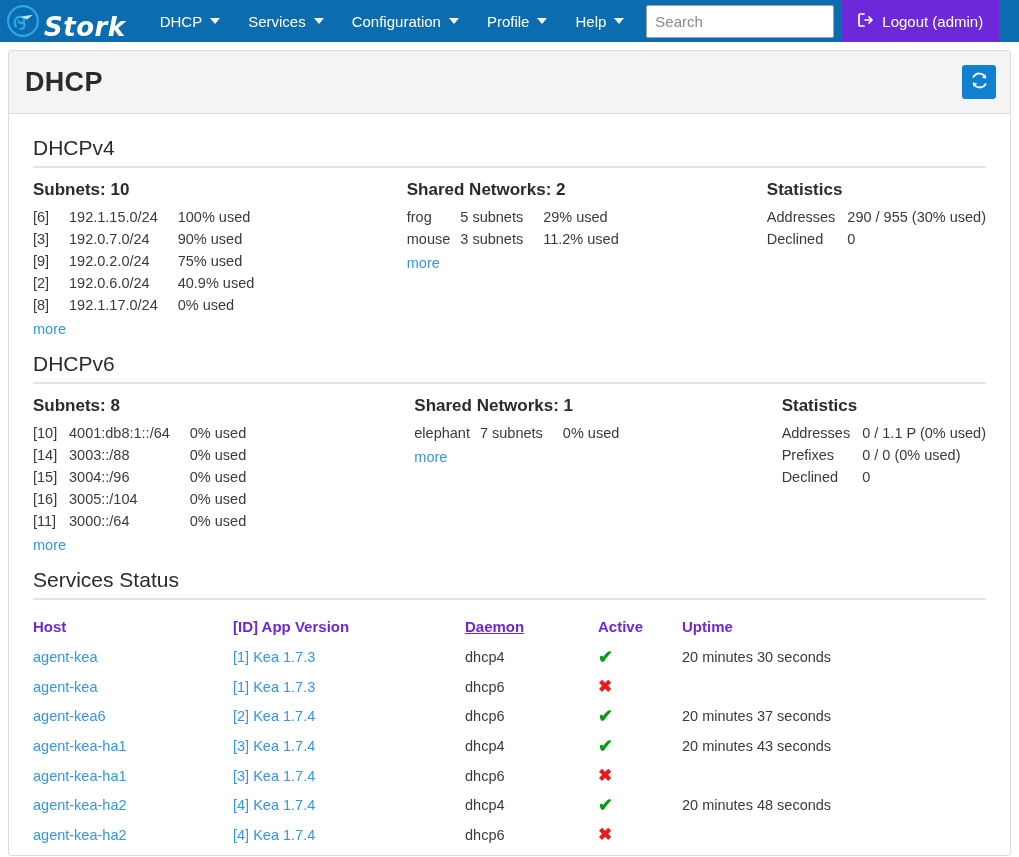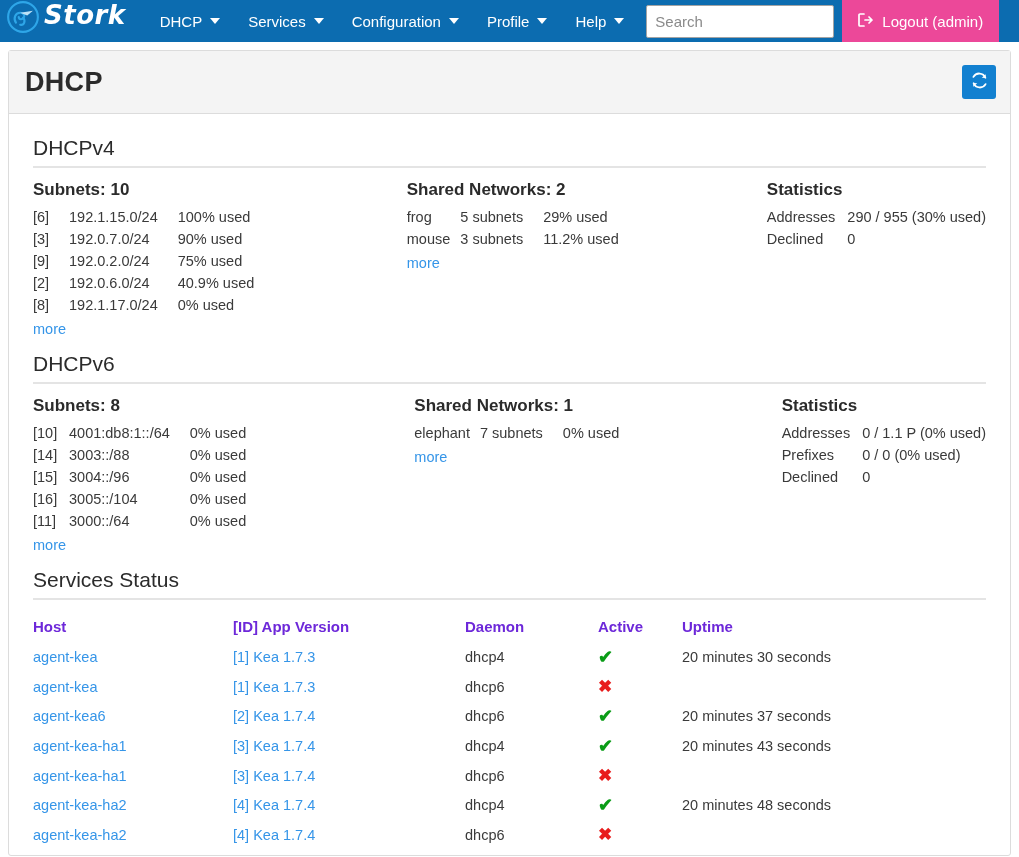--- a/index.html
+++ b/index.html
@@ -16,21 +16,21 @@
   .navbar {
     height: 42px;
     background: #0c6cb0;
     display: flex;
     align-items: center;
     padding: 0;
     width: 1019px;
   }
   .brand {
     display: flex;
-    align-items: flex-start;
+    align-items: flex-end;
     padding-left: 6px;
     padding-right: 4px;
     height: 42px;
   }
   .brand-mark { width: 34px; height: 34px; flex: none; }
   .brand-text {
     color: #ffffff;
     font-size: 26px;
     font-weight: 700;
     font-style: italic;
@@ -67,21 +67,21 @@
     padding: 0 8px;
     font-size: 15px;
     font-family: "Liberation Sans", sans-serif;
     color: #333;
     outline: none;
   }
   .search-box::placeholder { color: #8a8a8a; }
   .logout-btn {
     margin-left: 8px;
     height: 42px;
-    background: #ec4899;
+    background: #6d28d9;
     color: #ffffff;
     border: none;
     font-size: 15px;
     padding: 0 16px;
     display: flex;
     align-items: center;
     gap: 8px;
     cursor: pointer;
     font-family: "Liberation Sans", sans-serif;
     white-space: nowrap;
@@ -193,21 +193,21 @@
     padding: 6px 0 7px 0;
   }
   .svc-table td {
     font-size: 14.5px;
     color: #3a3a3a;
     padding: 6px 0 6px 0;
     white-space: nowrap;
   }
   .col-host    { width: 200px; }
   .col-app     { width: 232px; margin-left: 12px; }
-  .col-daemon  { width: 133px; }
+  .col-daemon  { width: 133px; text-decoration: underline; }
   .col-active  { width: 84px; }
   .col-uptime  { width: auto; }
   .tick  { color: #0a9c17; font-size: 18px; font-weight: 700; line-height: 1; }
   .cross { color: #e81c1c; font-size: 17px; font-weight: 700; line-height: 1; }
 </style>
 </head>
 <body>
 
 <div class="navbar">
 

